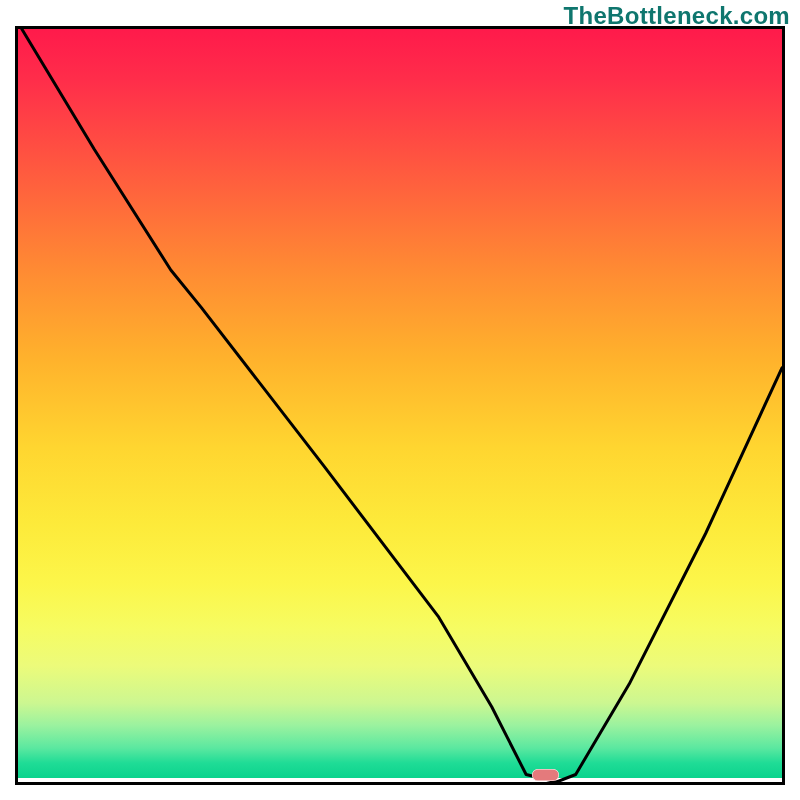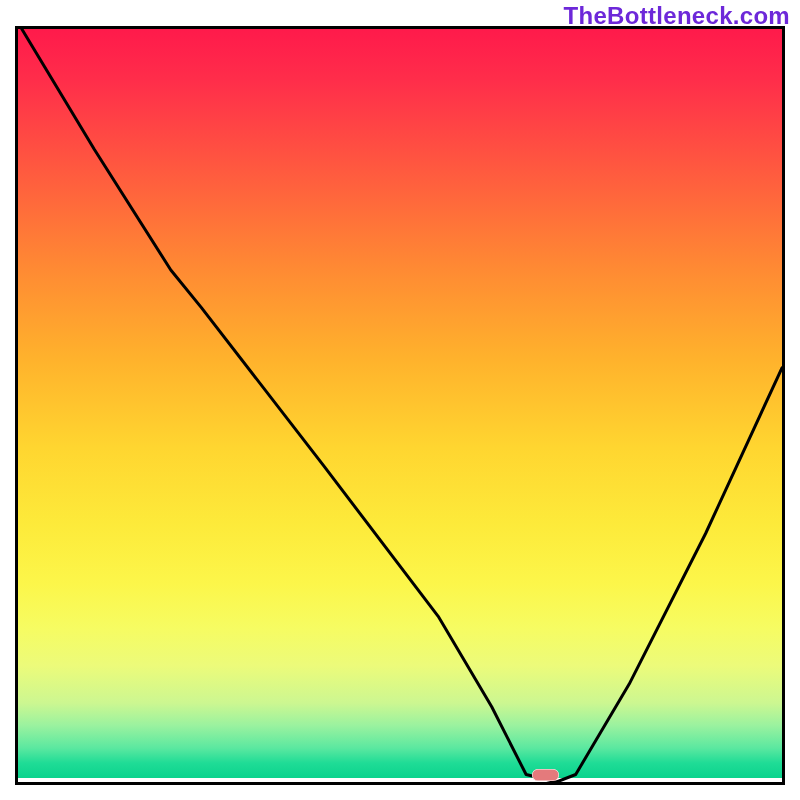--- a/index.html
+++ b/index.html
@@ -15,21 +15,21 @@
     width: 800px;
     height: 800px;
   }
   .watermark {
     position: absolute;
     top: 2px;
     right: 10px;
     font-family: Arial, Helvetica, sans-serif;
     font-size: 24px;
     font-weight: 600;
-    color: #6d28d9;
+    color: #0f766e;
     letter-spacing: 0.3px;
   }
   .plot-box {
     position: absolute;
     left: 15px;
     top: 26px;
     width: 770px;
     height: 759px;
     border: 3px solid #000;
     box-sizing: border-box;

